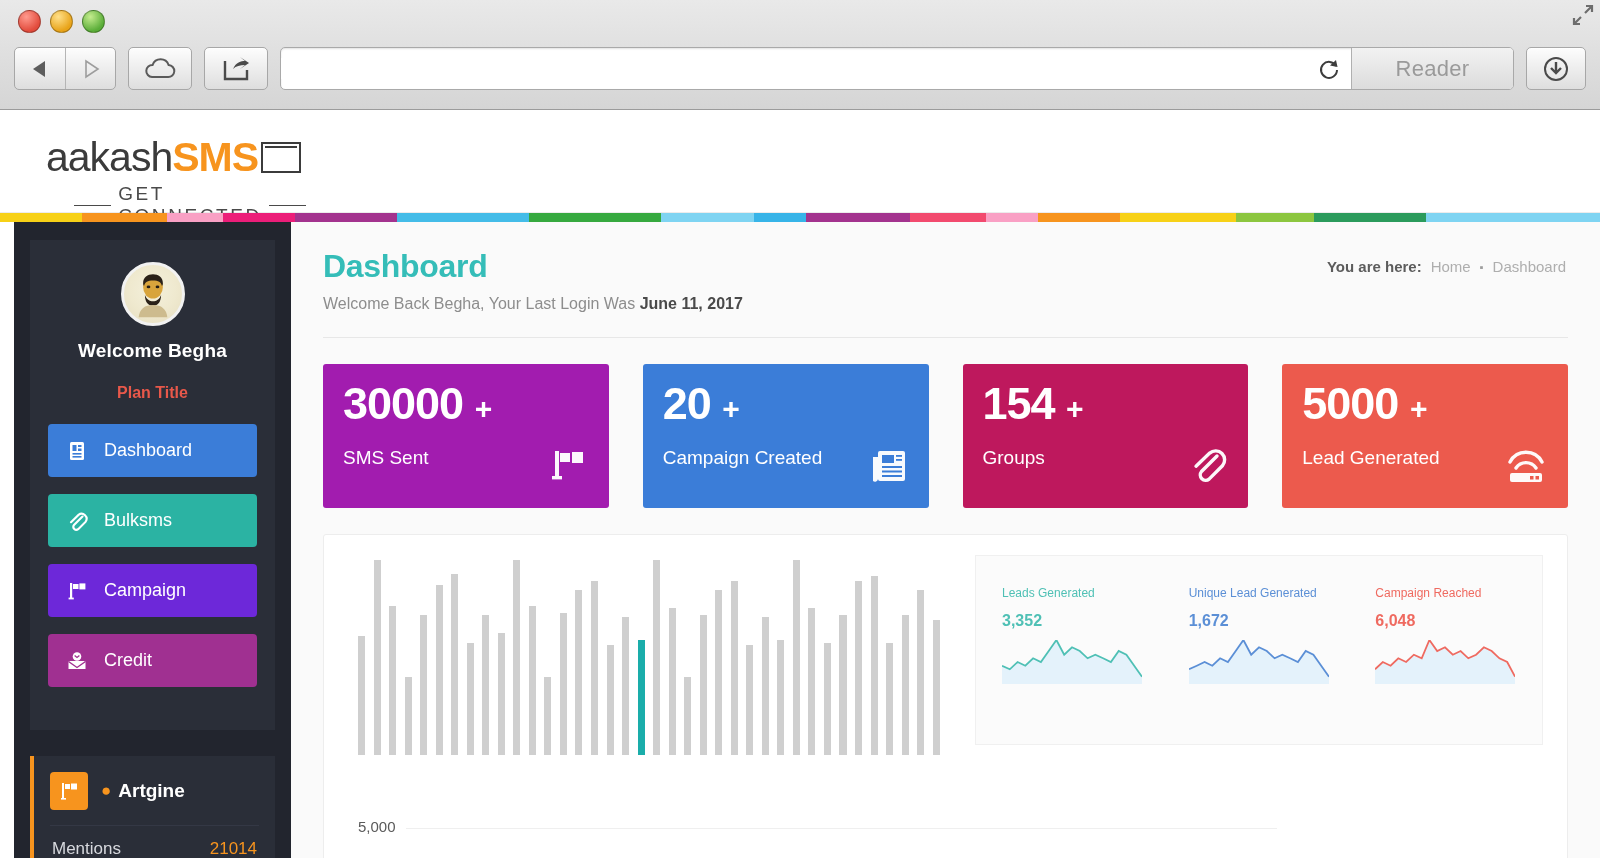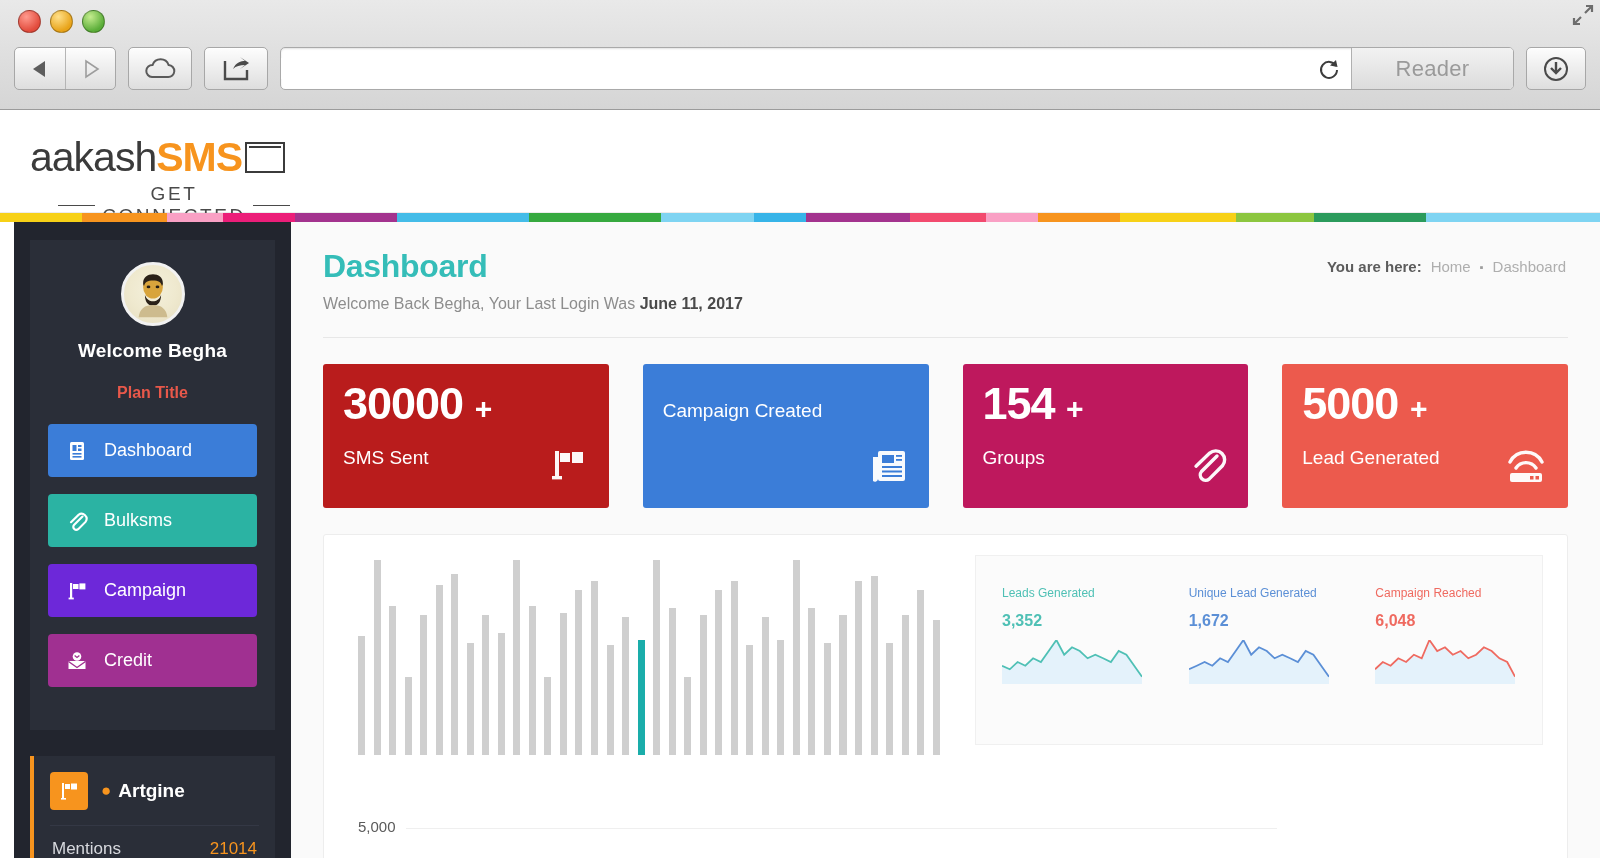--- a/index.html
+++ b/index.html
@@ -46,21 +46,21 @@
     display: flex; align-items: center; justify-content: center;
     color: #9a9a9a; font-size: 22px; letter-spacing: .3px;
   }
   .resize-corner { position: absolute; right: 4px; top: 2px; width: 26px; height: 26px; color: #777; }
 
   
   .app-header {
     position: absolute; left: 0; top: 110px; width: 1600px; height: 103px;
     background: #fff; border-bottom: 1px solid #ececec;
   }
-  .logo { position: absolute; left: 30px; top: 24px; width: 260px; text-align: center; }
+  .logo { position: absolute; left: 46px; top: 24px; width: 260px; }
   .logo-row { display: flex; align-items: center; }
   .logo-aakash { font-size: 41px; color: #3b3b3b; font-weight: 300; letter-spacing: -1px; font-family: "Liberation Sans", sans-serif; }
   .logo-sms { font-size: 41px; color: #f7941e; font-weight: 700; letter-spacing: -1px; }
   .logo-env { margin-left: 3px; width: 40px; height: 31px; border: 2px solid #3b3b3b; position: relative; }
   .logo-env:before {
     content: ""; position: absolute; left: 2px; top: 2px; width: 32px; height: 23px;
     border-top: 2px solid #3b3b3b; transform: none;
   }
   .logo-tagline { display: flex; align-items: center; gap: 7px; margin-top: 2px; margin-left: 28px; }
   .logo-tagline .ln { height: 1px; background: #4a4a4a; width: 52px; }
@@ -416,31 +416,32 @@
     <div class="crumb">
       <span class="lbl">You are here:</span>
       <span>Home</span>
       <span class="sep">▪</span>
       <span>Dashboard</span>
     </div>
   </div>
   <div class="hr"></div>
 
   <div class="cards" id="cards">
-      <div class="card" style="background: #b91c1c;">
+      <div class="card" style="background: #a21caf;">
         <div class="num">30000 <span>+</span></div>
         <div class="lbl2">SMS Sent</div>
         <div class="cico"><svg width="42" height="42" viewBox="0 0 42 42">
             <rect x="8" y="7" width="4" height="28" fill="#fff"></rect>
             <rect x="5" y="32" width="10" height="3.4" fill="#fff"></rect>
             <rect x="13" y="9" width="10" height="9" fill="#fff"></rect>
             <rect x="25" y="8" width="11" height="11" fill="#fff"></rect>
           </svg></div>
       </div>
       <div class="card" style="background: rgb(59, 125, 216);">
+        <div class="num">20 <span>+</span></div>
         <div class="lbl2">Campaign Created</div>
         <div class="cico"><svg width="40" height="40" viewBox="0 0 40 40">
             <path d="M4 11h5v22a3 3 0 0 1-5 2z" fill="#fff"></path>
             <rect x="9" y="5" width="27" height="30" rx="2" fill="#fff"></rect>
             <rect x="13" y="9" width="12" height="8" fill="#3b7dd8"></rect>
             <rect x="27" y="9" width="6" height="1.8" fill="#3b7dd8"></rect>
             <rect x="27" y="13" width="6" height="1.8" fill="#3b7dd8"></rect>
             <rect x="13" y="20" width="20" height="2" fill="#3b7dd8"></rect>
             <rect x="13" y="24.5" width="20" height="2" fill="#3b7dd8"></rect>
             <rect x="13" y="29" width="20" height="2" fill="#3b7dd8"></rect>

